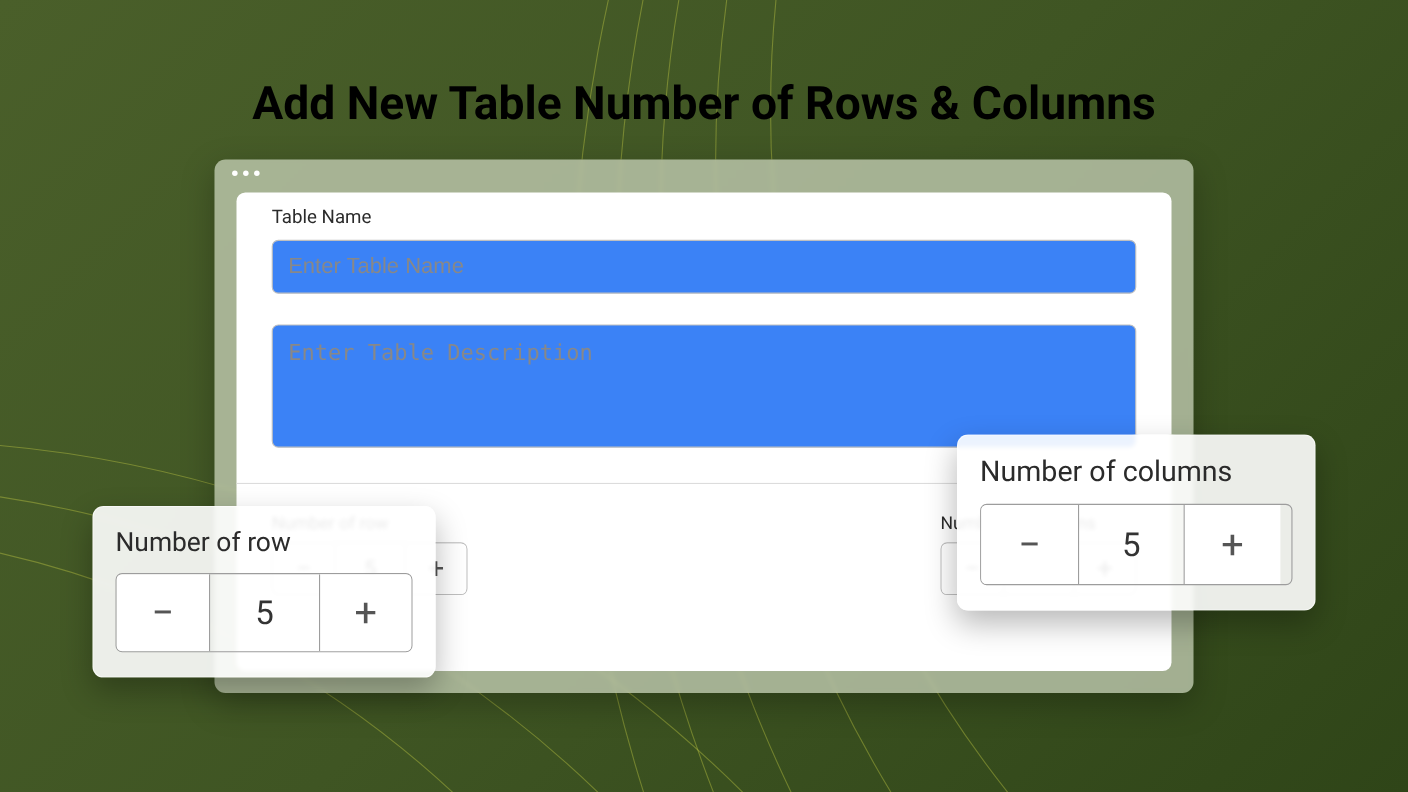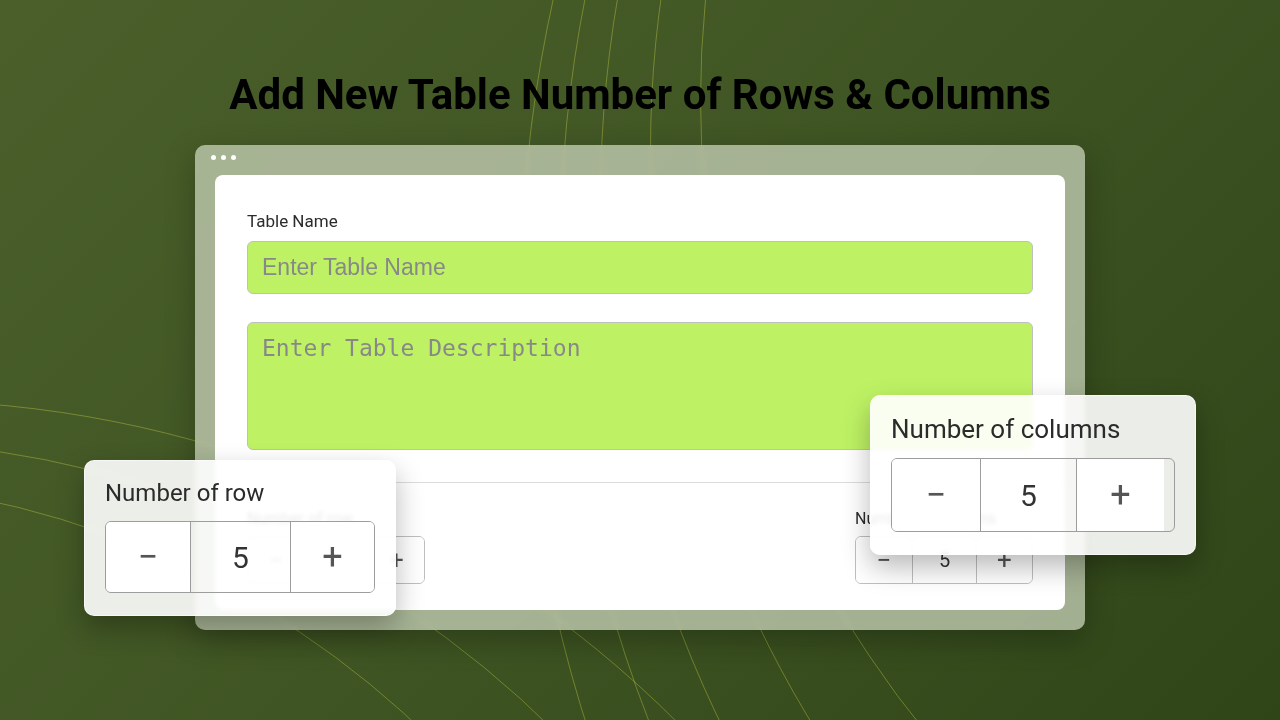--- a/index.html
+++ b/index.html
@@ -14,31 +14,31 @@
   .window {
     position: absolute; top: 145px; left: 195px; width: 890px; height: 485px;
     background: rgba(200, 210, 185, 0.75); border-radius: 10px; box-shadow: 0 10px 30px rgba(0,0,0,0.25);
     backdrop-filter: blur(2px);
   }
   .window-dots { position: absolute; top: 10px; left: 16px; display: flex; gap: 5px; }
   .window-dots span { width: 5px; height: 5px; background: #fff; border-radius: 50%; display: block; }
 
   .panel {
     position: absolute; top: 30px; left: 20px; right: 20px; bottom: 20px;
-    background: #fff; border-radius: 8px; padding: 36px 32px;
+    background: #fff; border-radius: 8px; padding: 13px 32px;
   }
 
   .field-label { font-size: 17px; color: #2b2b2b; margin-bottom: 10px; }
   .text-input {
-    width: 100%; font-size: 23px; padding: 12px 14px; border: 1px solid #bfbfbf;
-    border-radius: 6px; color: #333; background: #bef264;
+    width: 100%; font-size: 20px; padding: 12px 14px; border: 1px solid #bfbfbf;
+    border-radius: 6px; color: #333; background: #3b82f6;
   }
   .text-input::placeholder { color: #888; }
   .group { margin-bottom: 28px; }
-  textarea.text-input { height: 128px; resize: none; }
+  textarea.text-input { height: 112px; resize: none; }
 
   .divider { border: none; border-top: 1px solid #dcdcdc; margin: 0 -32px; }
 
   .bottom-row { display: flex; justify-content: space-between; align-items: flex-start; padding-top: 26px; }
 
   .stepper-block { display: flex; flex-direction: column; gap: 8px; }
   .stepper-label { font-size: 16px; color: #2b2b2b; }
   .stepper { display: flex; border: 1px solid #bfbfbf; border-radius: 6px; overflow: hidden; height: 48px; }
   .stepper .btn { width: 56px; display: flex; align-items: center; justify-content: center; font-size: 26px; color: #555; background: #fff; cursor: pointer; user-select:none; }
   .stepper .btn + .val, .stepper .val + .btn { border-left: 1px solid #bfbfbf; }

